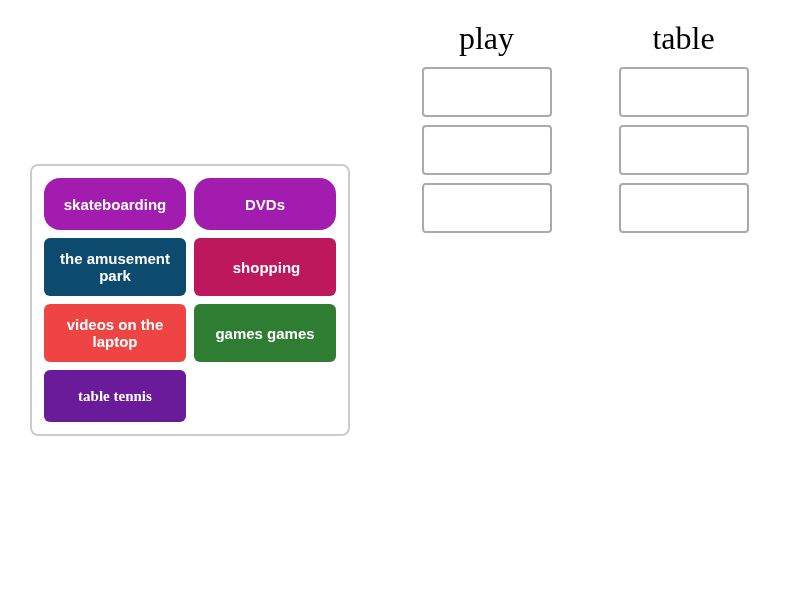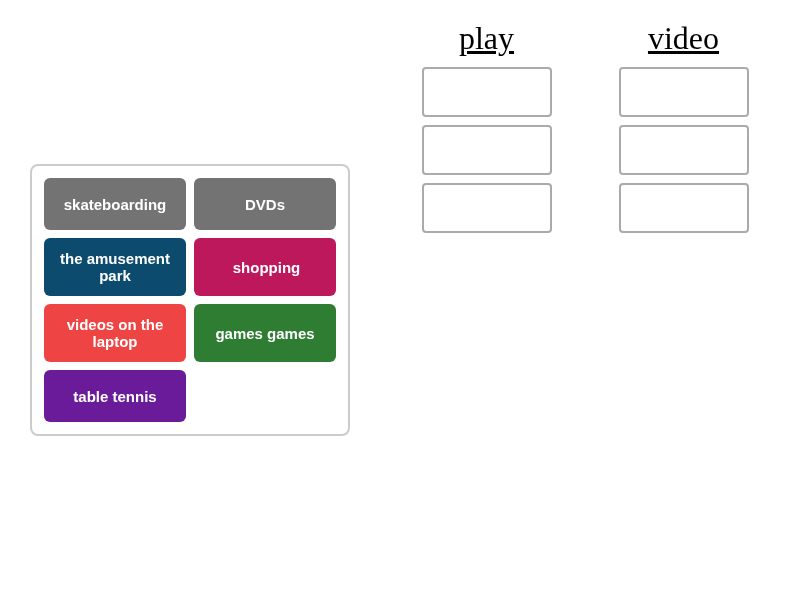--- a/index.html
+++ b/index.html
@@ -43,41 +43,40 @@
       font-size: 15px;
       text-align: center;
       padding: 12px 8px;
       cursor: pointer;
       display: flex;
       align-items: center;
       justify-content: center;
       min-height: 52px;
     }
 
-    .tile-blue     { background: #737373; }
+    .tile-blue     { background: #a21caf; border-radius: 16px; }
     .tile-red      { background: #0c4a6e; }
     .tile-orange   { background: #be185d; padding-left: 11px; }
     .tile-green    { background: #2E7D32; }
-    .tile-purple   { background: #6A1B9A; }
+    .tile-purple   { background: #6A1B9A; font-family: Liberation Serif, serif; }
     .tile-cyan     { background: #ef4444; }
 
     
     .right-panel {
       flex: 1;
       display: flex;
       flex-direction: column;
       padding: 20px 20px 20px 10px;
       justify-content: flex-start;
     }
 
     .columns-wrapper {
       display: flex;
       gap: 4px;
       width: 100%;
-      text-decoration: underline;
     }
 
     .drop-column {
       display: flex;
       flex-direction: column;
       align-items: center;
       flex: 1;
     }
 
     .column-header {
@@ -128,21 +127,21 @@
 <div class="right-panel">
 
   <div class="columns-wrapper">
     <div class="drop-column">
       <div class="column-header">play</div>
       <div class="drop-box"></div>
       <div class="drop-box"></div>
       <div class="drop-box"></div>
     </div>
     <div class="drop-column">
-      <div class="column-header">video</div>
+      <div class="column-header">table</div>
       <div class="drop-box"></div>
       <div class="drop-box"></div>
       <div class="drop-box"></div>
     </div>
   </div>
 
   <div class="row-spacer"></div>
 
 </div>
 

